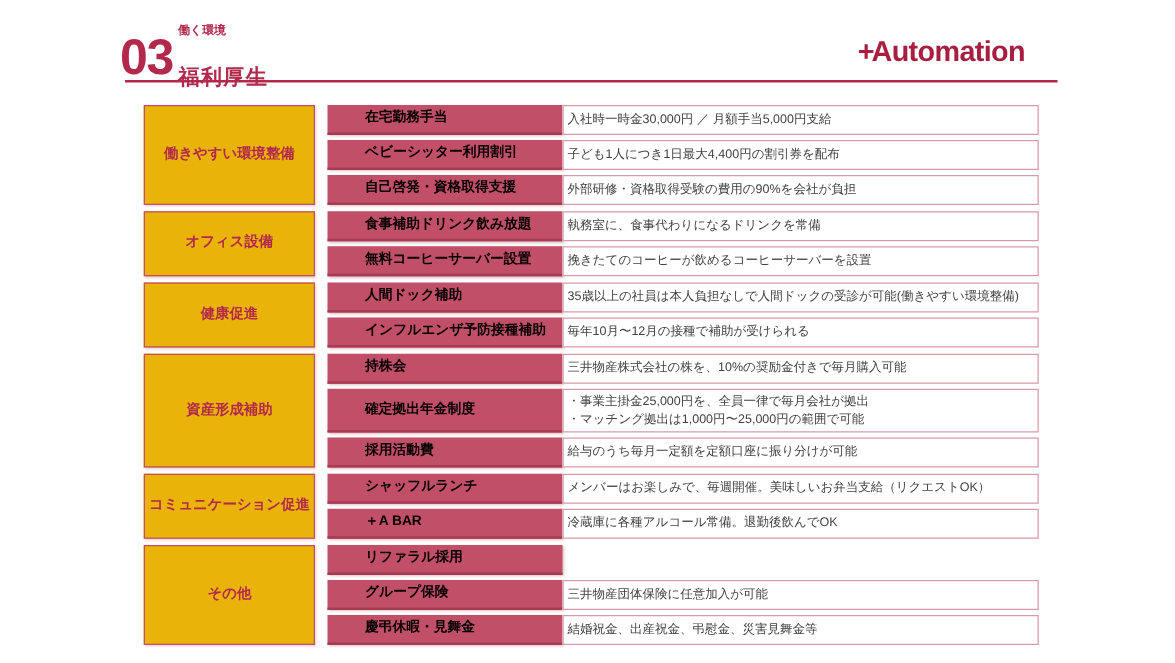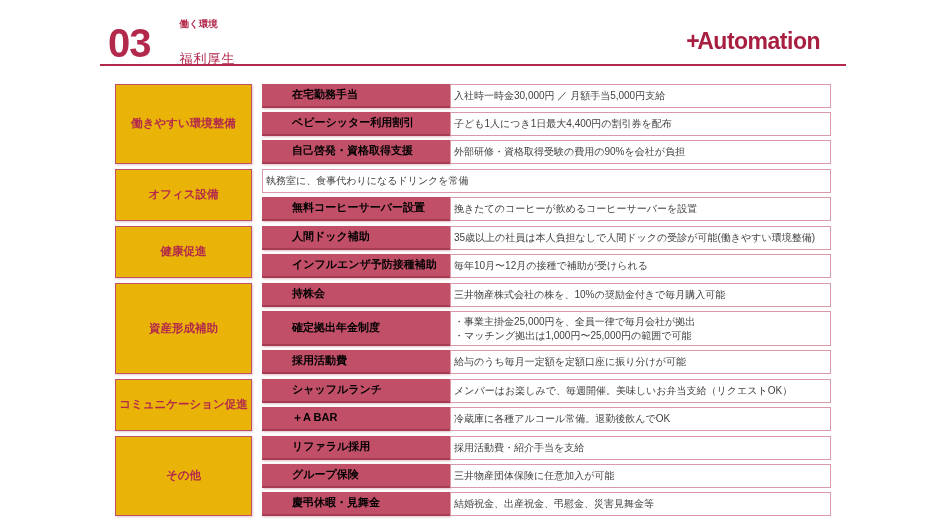--- a/index.html
+++ b/index.html
@@ -13,25 +13,25 @@
   *{box-sizing:border-box;margin:0;padding:0;}
   html,body{background:#fff;}
   body{
     width:940px;height:530px;
     font-family:"Liberation Sans","DejaVu Sans",sans-serif;
     position:relative;overflow:hidden;
   }
   .slide{position:absolute;inset:0;background:#ffffff;}
 
   
-  .header{position:absolute;left:108px;top:18px;display:flex;align-items:center;gap:29px;}
+  .header{position:absolute;left:96px;top:18px;display:flex;align-items:center;gap:4px;}
   .section-number{font-size:40px;font-weight:700;color:var(--primary);line-height:0.95;letter-spacing:-1px;}
   .header-text{display:flex;flex-direction:column;justify-content:center;}
   .section-label{font-size:9.5px;font-weight:700;color:var(--primary);margin-bottom:19px;}
-  .page-title{font-size:13px;font-weight:400;color:var(--primary);letter-spacing:1px;}
+  .page-title{font-size:17px;font-weight:700;color:var(--primary);letter-spacing:1px;}
   .logo{position:absolute;right:120px;top:28px;font-size:23px;font-weight:700;color:var(--logo-color);letter-spacing:-0.5px;}
   .logo .plus{margin-right:-2px;}
   .divider{position:absolute;left:100px;top:64px;width:746px;height:2px;background:var(--primary);}
 
   
   .table{position:absolute;left:115px;top:84px;width:716px;display:flex;flex-direction:column;gap:5px;}
   .group{display:flex;gap:10px;}
   .category{
     width:137px;flex:0 0 137px;
     border:1.5px solid var(--cell-bg);
@@ -100,20 +100,21 @@
   </div>
 </div>
   </div>
 
   <div class="group">
     <div class="category">
       <span class="category-label">オフィス設備</span>
     </div>
     <div class="rows">
   <div class="row">
+    <div class="row-label">食事補助ドリンク飲み放題</div>
     <div class="row-desc">執務室に、食事代わりになるドリンクを常備</div>
   </div>
 
   <div class="row">
     <div class="row-label">無料コーヒーサーバー設置</div>
     <div class="row-desc">挽きたてのコーヒーが飲めるコーヒーサーバーを設置</div>
   </div>
 </div>
   </div>
 
@@ -174,21 +175,20 @@
 </div>
   </div>
 
   <div class="group">
     <div class="category">
       <span class="category-label">その他</span>
     </div>
     <div class="rows">
   <div class="row">
     <div class="row-label">リファラル採用</div>
-    <div class="row-desc">採用活動費・紹介手当を支給</div>
   </div>
 
   <div class="row">
     <div class="row-label">グループ保険</div>
     <div class="row-desc">三井物産団体保険に任意加入が可能</div>
   </div>
 
   <div class="row">
     <div class="row-label">慶弔休暇・見舞金</div>
     <div class="row-desc">結婚祝金、出産祝金、弔慰金、災害見舞金等</div>

